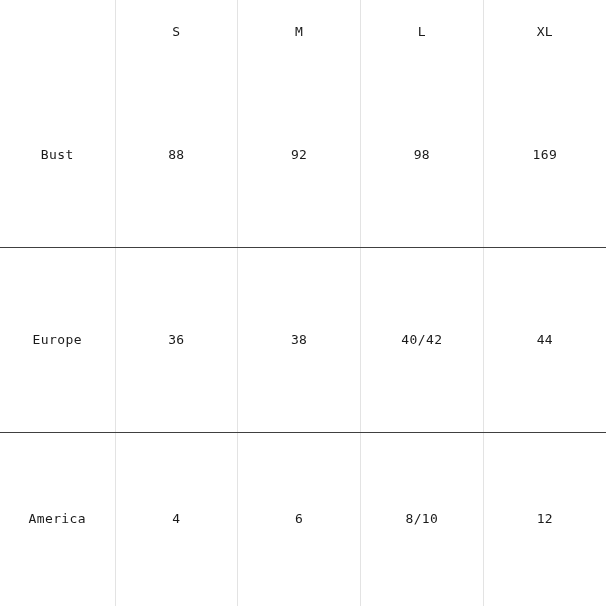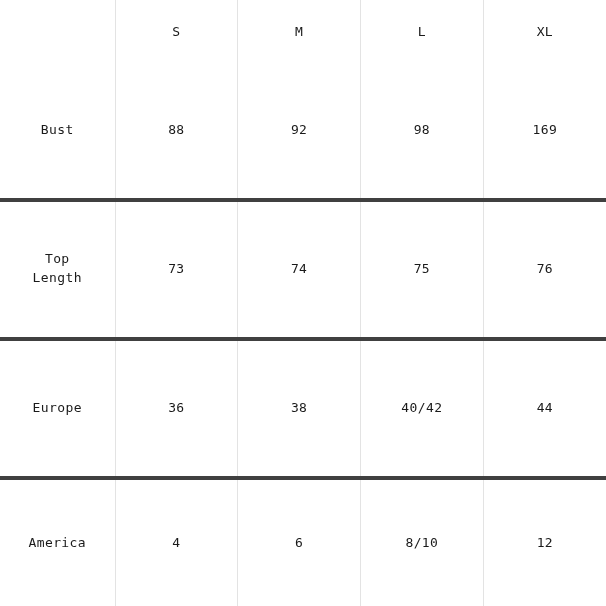--- a/index.html
+++ b/index.html
@@ -21,21 +21,21 @@
     table-layout: fixed;
     background: #ffffff;
   }
 
   .size-chart col.label-col { width: 115px; }
   .size-chart col.size-col  { width: 122.75px; }
 
   .size-chart th,
   .size-chart td {
     border-right: 1px solid #e3e3e3;
-    border-bottom: 4px solid #404040;
+    border-bottom: 1px solid #404040;
     text-align: center;
     vertical-align: middle;
     color: #1a1a1a;
     font-weight: normal;
     font-size: 13px;
     line-height: 1.45;
     letter-spacing: 0.4px;
     padding: 0;
     background: #ffffff;
   }
@@ -87,28 +87,20 @@
   </thead>
   <tbody>
     <tr>
       <td class="row-label">Bust</td>
       <td>88</td>
       <td>92</td>
       <td>98</td>
       <td>169</td>
     </tr>
     <tr>
-      <td class="row-label">Top
-Length</td>
-      <td>73</td>
-      <td>74</td>
-      <td>75</td>
-      <td>76</td>
-    </tr>
-    <tr>
       <td class="row-label">Europe</td>
       <td>36</td>
       <td>38</td>
       <td>40/42</td>
       <td>44</td>
     </tr>
     <tr>
       <td class="row-label">America</td>
       <td>4</td>
       <td>6</td>

